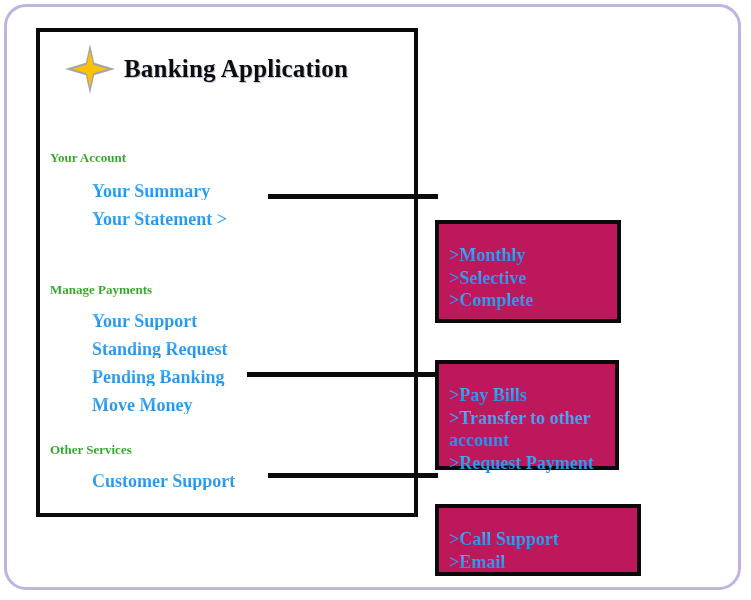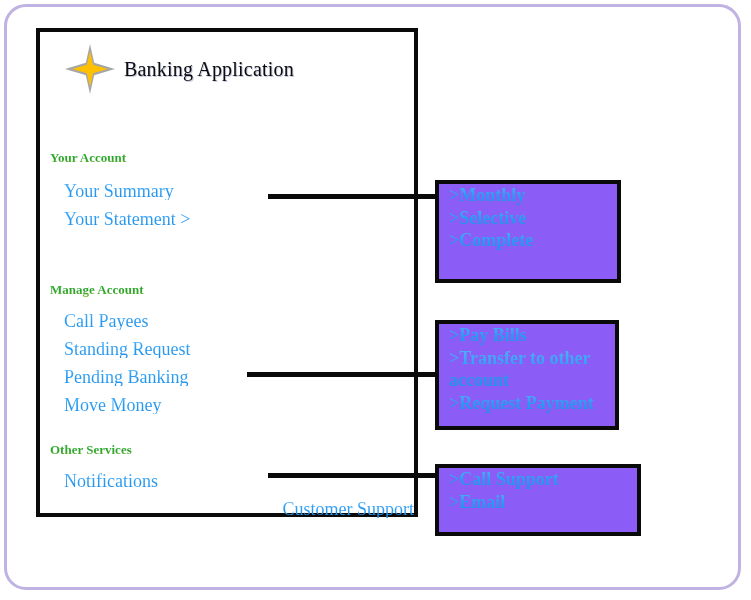--- a/index.html
+++ b/index.html
@@ -54,22 +54,22 @@
   }
   #star-icon {
     margin-left: 24px;
     width: 52px;
     height: 52px;
     display: block;
     flex: none;
   }
   #app-title {
     margin-left: 8px;
-    font-size: 20px;
-    font-weight: normal;
+    font-size: 25px;
+    font-weight: bold;
     color: #0d0d0d;
     letter-spacing: 0.2px;
     white-space: nowrap;
     text-shadow: 1px 1px 0 rgba(120,130,190,0.45);
   }
 
   
   #menu-area {
     position: absolute;
     left: 0;
@@ -85,23 +85,23 @@
     white-space: nowrap;
     background: linear-gradient(180deg,#2fc22f 0%, #2aa12a 55%, #7fbe2e 100%);
     -webkit-background-clip: text;
     background-clip: text;
     -webkit-text-fill-color: transparent;
     color: #2aa12a;
   }
   .section-items { margin: 0; padding: 0; list-style: none; }
   .menu-item {
     color: #2d9cf0;
-    font-weight: normal;
+    font-weight: bold;
     font-size: 18px;
-    margin-left: 24px;
+    margin-left: 52px;
     white-space: nowrap;
     line-height: 1.0;
     background: linear-gradient(180deg,#53b4fb 0%, #2a9bf2 50%, #1e8fe8 100%);
     -webkit-background-clip: text;
     background-clip: text;
     -webkit-text-fill-color: transparent;
   }
 
   
   #sec-your-account   { position:absolute; left:0; top:48px;  width:100%; }
@@ -114,23 +114,24 @@
 
   #sec-other-services { position:absolute; left:0; top:340px; width:100%; }
   #sec-other-services .section-items { margin-top: 14px; }
   #sec-other-services .menu-item + .menu-item { margin-top: 10px; text-align: right; }
 
   
   .submenu-box {
     position: absolute;
     border: 4px solid #0a0a0a;
     box-sizing: border-box;
-    background: #8b5cf6;
-    padding: 0 0 8px 10px;
+    background: #be185d;
+    padding: 20px 0 8px 10px;
     z-index: 5;
+    margin-top: 40px;
   }
   .submenu-entry {
     color: #2d9cf0;
     font-weight: bold;
     font-size: 18px;
     line-height: 1.25;
     background: linear-gradient(180deg,#53b4fb 0%, #2a9bf2 50%, #1e8fe8 100%);
     -webkit-background-clip: text;
     background-clip: text;
     -webkit-text-fill-color: transparent;
@@ -171,33 +172,32 @@
 
       <div class="menu-section" id="sec-your-account">
         <div class="section-header">Your Account</div>
         <ul class="section-items">
           <li class="menu-item">Your Summary</li>
           <li class="menu-item">Your Statement &gt;</li>
         </ul>
       </div>
 
       <div class="menu-section" id="sec-manage-payments">
-        <div class="section-header">Manage Account</div>
+        <div class="section-header">Manage Payments</div>
         <ul class="section-items">
-          <li class="menu-item">Call Payees</li>
+          <li class="menu-item">Your Support</li>
           <li class="menu-item">Standing Request</li>
           <li class="menu-item">Pending Banking</li>
           <li class="menu-item">Move Money</li>
         </ul>
       </div>
 
       <div class="menu-section" id="sec-other-services">
         <div class="section-header">Other Services</div>
         <ul class="section-items">
-          <li class="menu-item">Notifications</li>
           <li class="menu-item">Customer Support</li>
         </ul>
       </div>
 
     </div>
   </div>
 
   <div class="connector" id="connector-statement"></div>
   <div class="connector" id="connector-movemoney"></div>
   <div class="connector" id="connector-support"></div>

